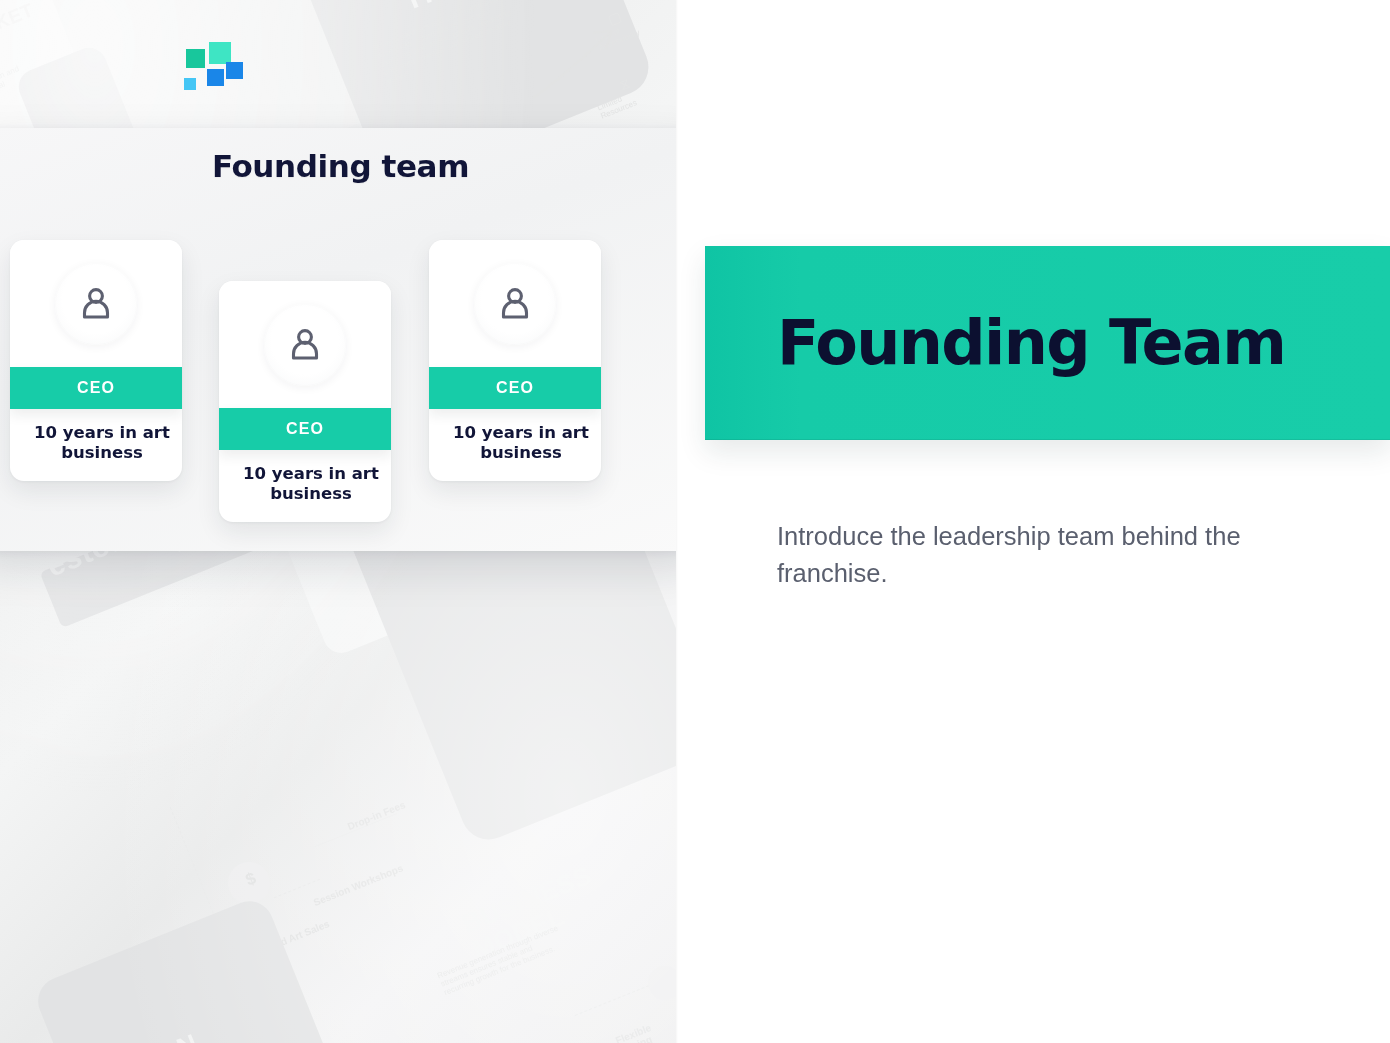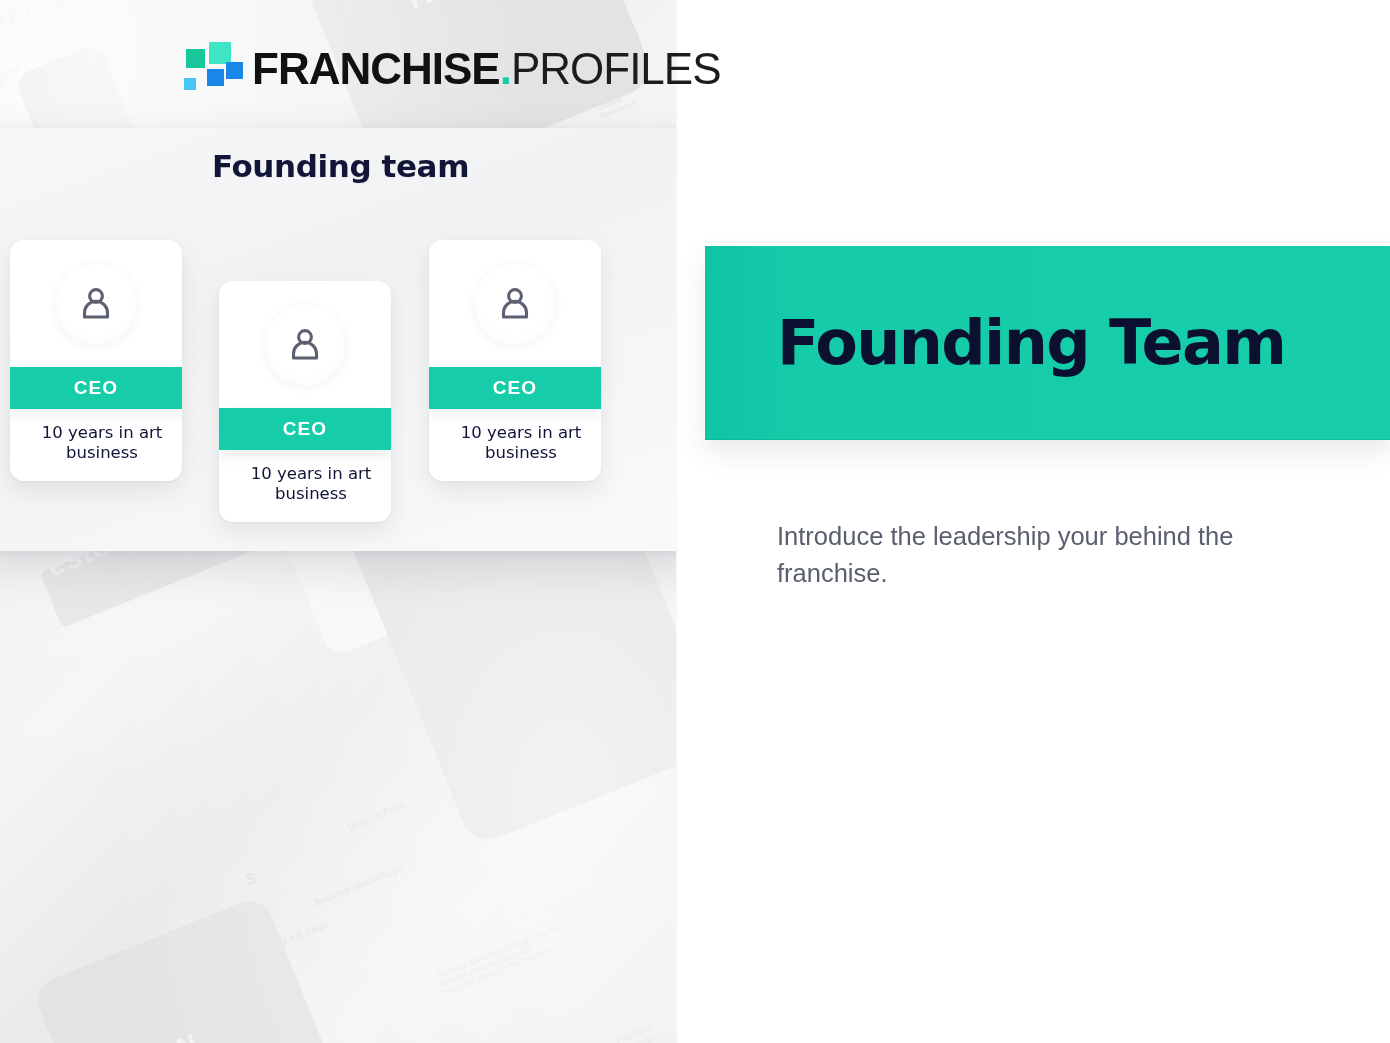--- a/index.html
+++ b/index.html
@@ -106,30 +106,30 @@
     width:82px;height:82px;border-radius:50%;
     background:radial-gradient(circle at 50% 45%,#ffffff 55%,#f6f7f8 100%);
     box-shadow:inset 0 0 0 1px rgba(0,0,0,.012), 0 2px 10px rgba(30,36,52,.055);
     display:flex;align-items:center;justify-content:center;
   }
   .tcard .role-bar{
     background:#17cca8;
     height:42px;
     display:flex;align-items:center;justify-content:center;
     color:#ffffff;
-    font-size:19px;
+    font-size:16px;
     font-weight:bold;
     letter-spacing:1.1px;
     box-shadow:0 6px 12px rgba(20,40,40,.08);
   }
   .tcard .exp-text{
     padding:14px 12px 18px 24px;
     text-align:center;
     font-size:16.5px;
-    font-weight:normal;
+    font-weight:bold;
     line-height:20px;
     color:#111538;
     font-family:"DejaVu Sans","Liberation Sans",sans-serif;
   }
 
   .tcard.c1{left:10px;top:0px;}
   .tcard.c2{left:219px;top:41px;}
   .tcard.c3{left:429px;top:0px;}
 
   
@@ -318,26 +318,23 @@
   <div class="seam"></div>
 
   <div class="logo">
     <div class="logo-mark">
       <i class="lm1"></i>
         <i class="lm2"></i>
         <i class="lm3"></i>
         <i class="lm4"></i>
         <i class="lm5"></i>
     </div>
-    <div class="logo-word">
-      <span class="b">FRANCHISE</span><span class="dot">.</span><span class="l">PROFILES</span>
-    </div>
   </div>
 
   <div class="title-banner">
     <h1>Founding Team</h1>
   </div>
 
   <div class="body-copy">
-    <p>Introduce the leadership your behind the franchise.</p>
+    <p>Introduce the leadership team behind the franchise.</p>
   </div>
 
 </div>
 
 </body></html>

